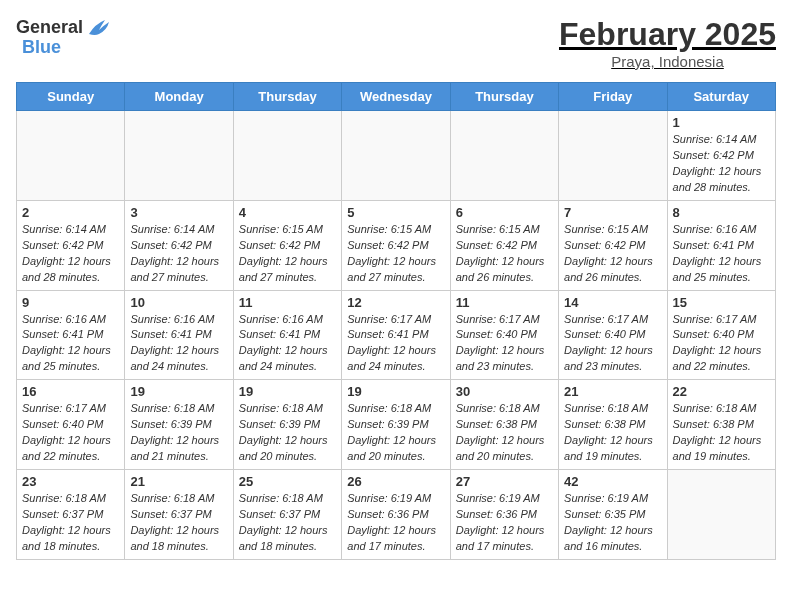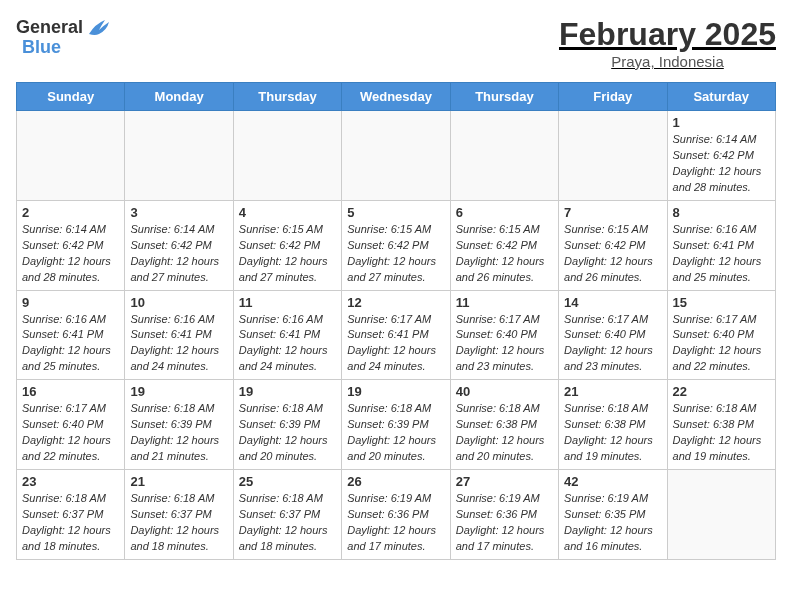--- a/index.html
+++ b/index.html
@@ -261,21 +261,21 @@
 and 20 minutes.</div>
         </td>
         <td>
           <span class="day-number">19</span>
           <div class="cell-info">Sunrise: 6:18 AM
 Sunset: 6:39 PM
 Daylight: 12 hours
 and 20 minutes.</div>
         </td>
         <td>
-          <span class="day-number">40</span>
+          <span class="day-number">30</span>
           <div class="cell-info">Sunrise: 6:18 AM
 Sunset: 6:38 PM
 Daylight: 12 hours
 and 20 minutes.</div>
         </td>
         <td>
           <span class="day-number">21</span>
           <div class="cell-info">Sunrise: 6:18 AM
 Sunset: 6:38 PM
 Daylight: 12 hours

